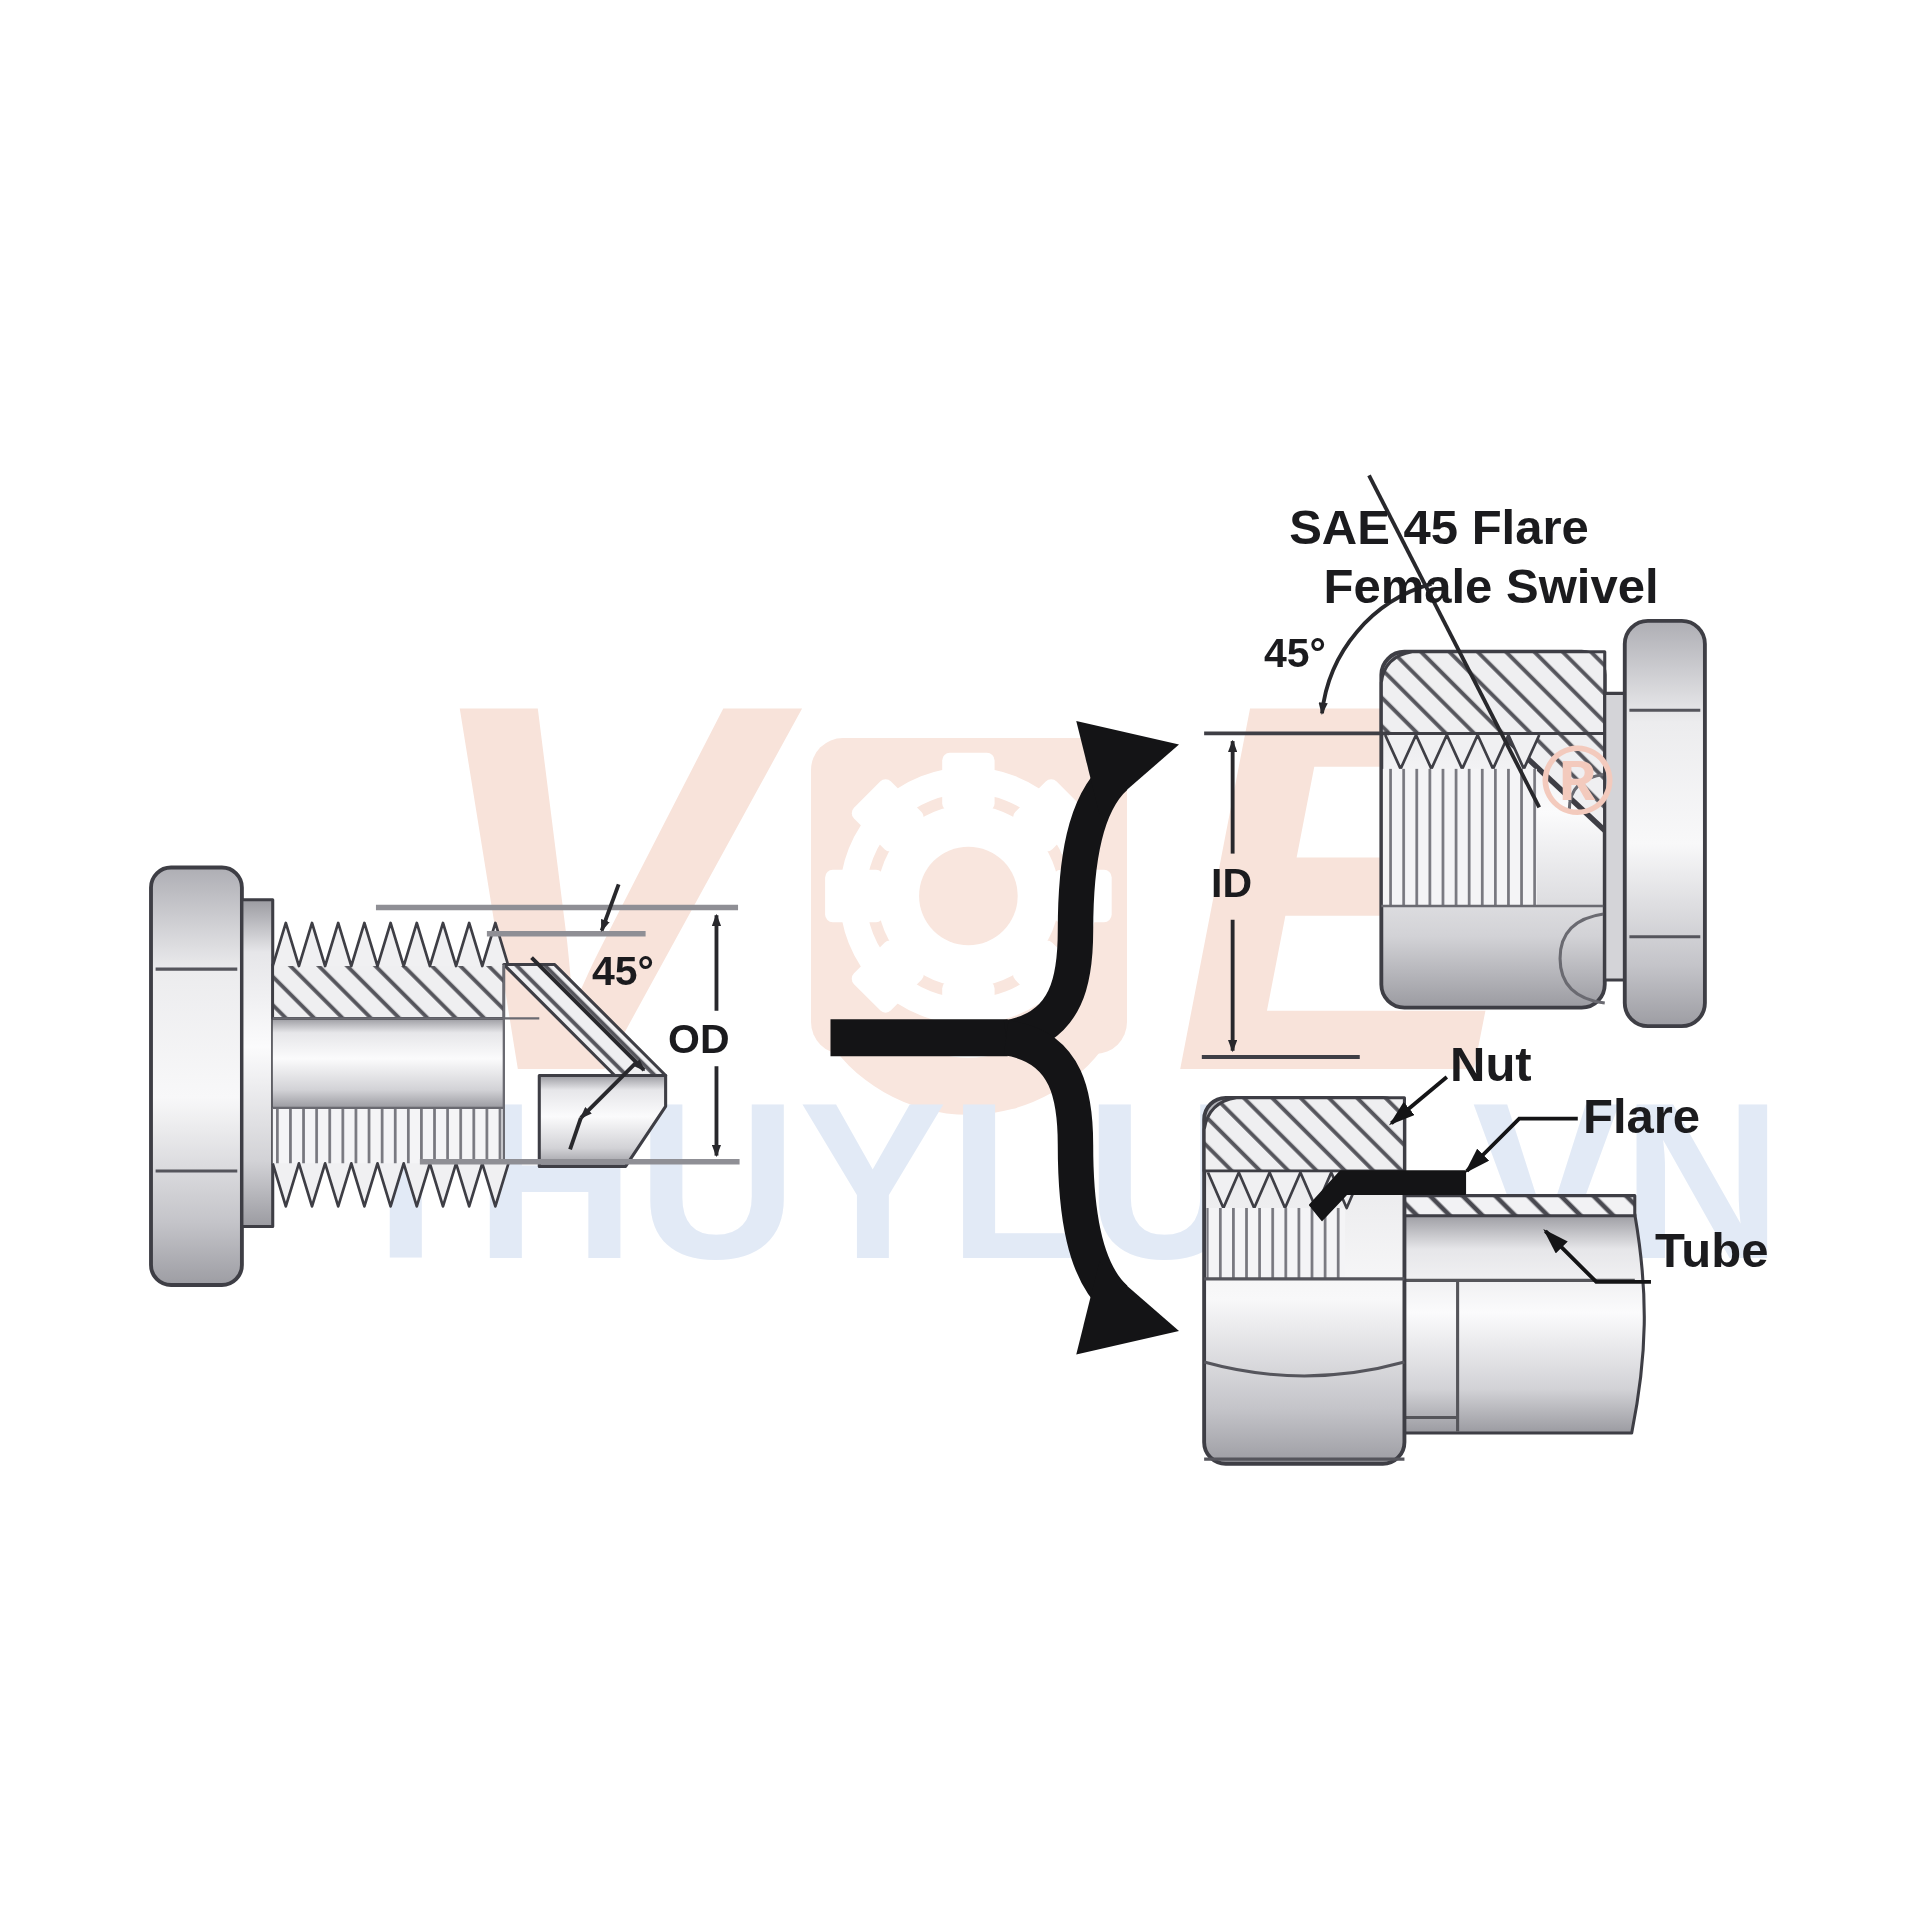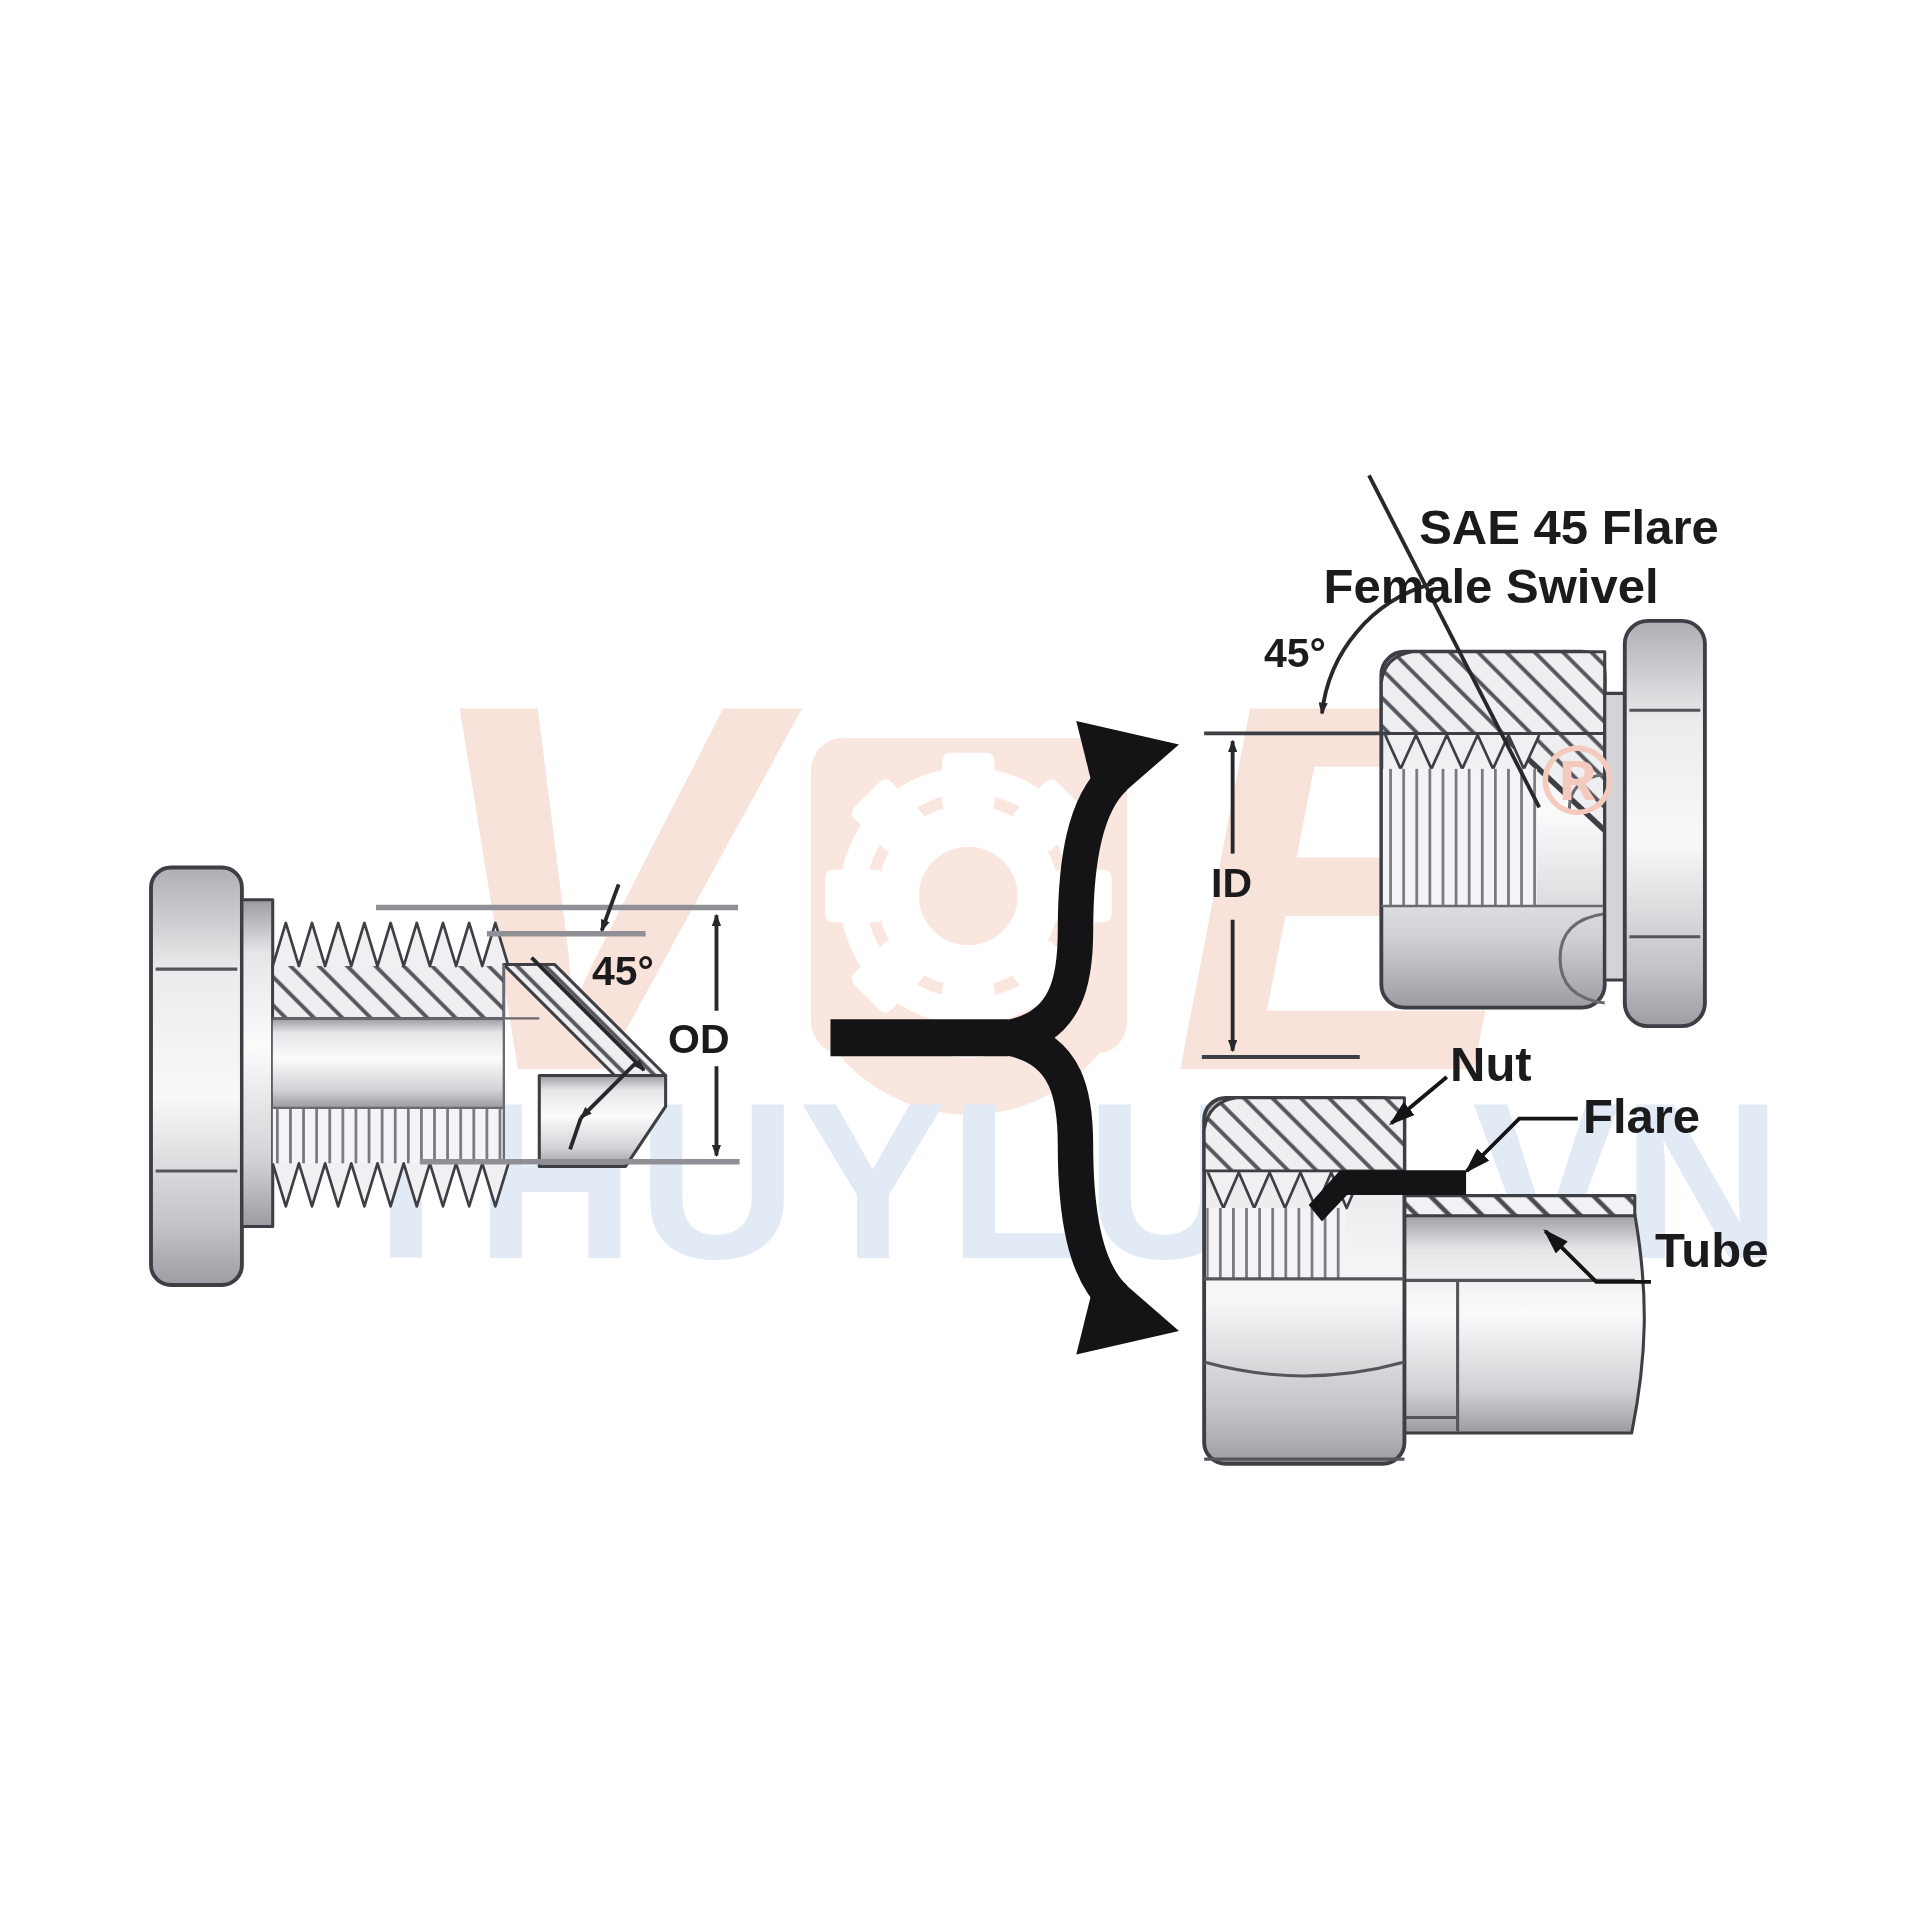--- a/index.html
+++ b/index.html
@@ -190,21 +190,21 @@
     <g fill="none" stroke="#141416" stroke-width="5">
       <path d="M1878,1398 L1806,1458" marker-end="url(#leadArrow)"></path>
       <path d="M2048,1452 L1972,1452 L1904,1520" marker-end="url(#leadArrow)"></path>
       <path d="M2143,1664 L2072,1664 L2006,1598" marker-end="url(#leadArrow)"></path>
     </g>
   </svg>
 
   <div class="wm wm-reg" style="left:1541px;top:730px;color:#f3cabd;">®</div>
 
 
-  <div class="lbl lbl-title center" style="left:1388px;top:499px;width:362px;">SAE 45 Flare</div>
+  <div class="lbl lbl-title center" style="left:1258px;top:499px;width:362px;">SAE 45 Flare</div>
   <div class="lbl lbl-title center" style="left:1310px;top:558px;width:362px;">Female Swivel</div>
 
   <div class="lbl lbl-dim" style="left:592px;top:948px;">45°</div>
   <div class="lbl lbl-dim" style="left:668px;top:1016px;">OD</div>
 
   <div class="lbl lbl-dim" style="left:1264px;top:630px;">45°</div>
   <div class="lbl lbl-dim" style="left:1211px;top:860px;">ID</div>
 
   <div class="lbl lbl-title" style="left:1450px;top:1036px;text-align:center;">Nut</div>
   <div class="lbl lbl-title" style="left:1583px;top:1088px;">Flare</div>

